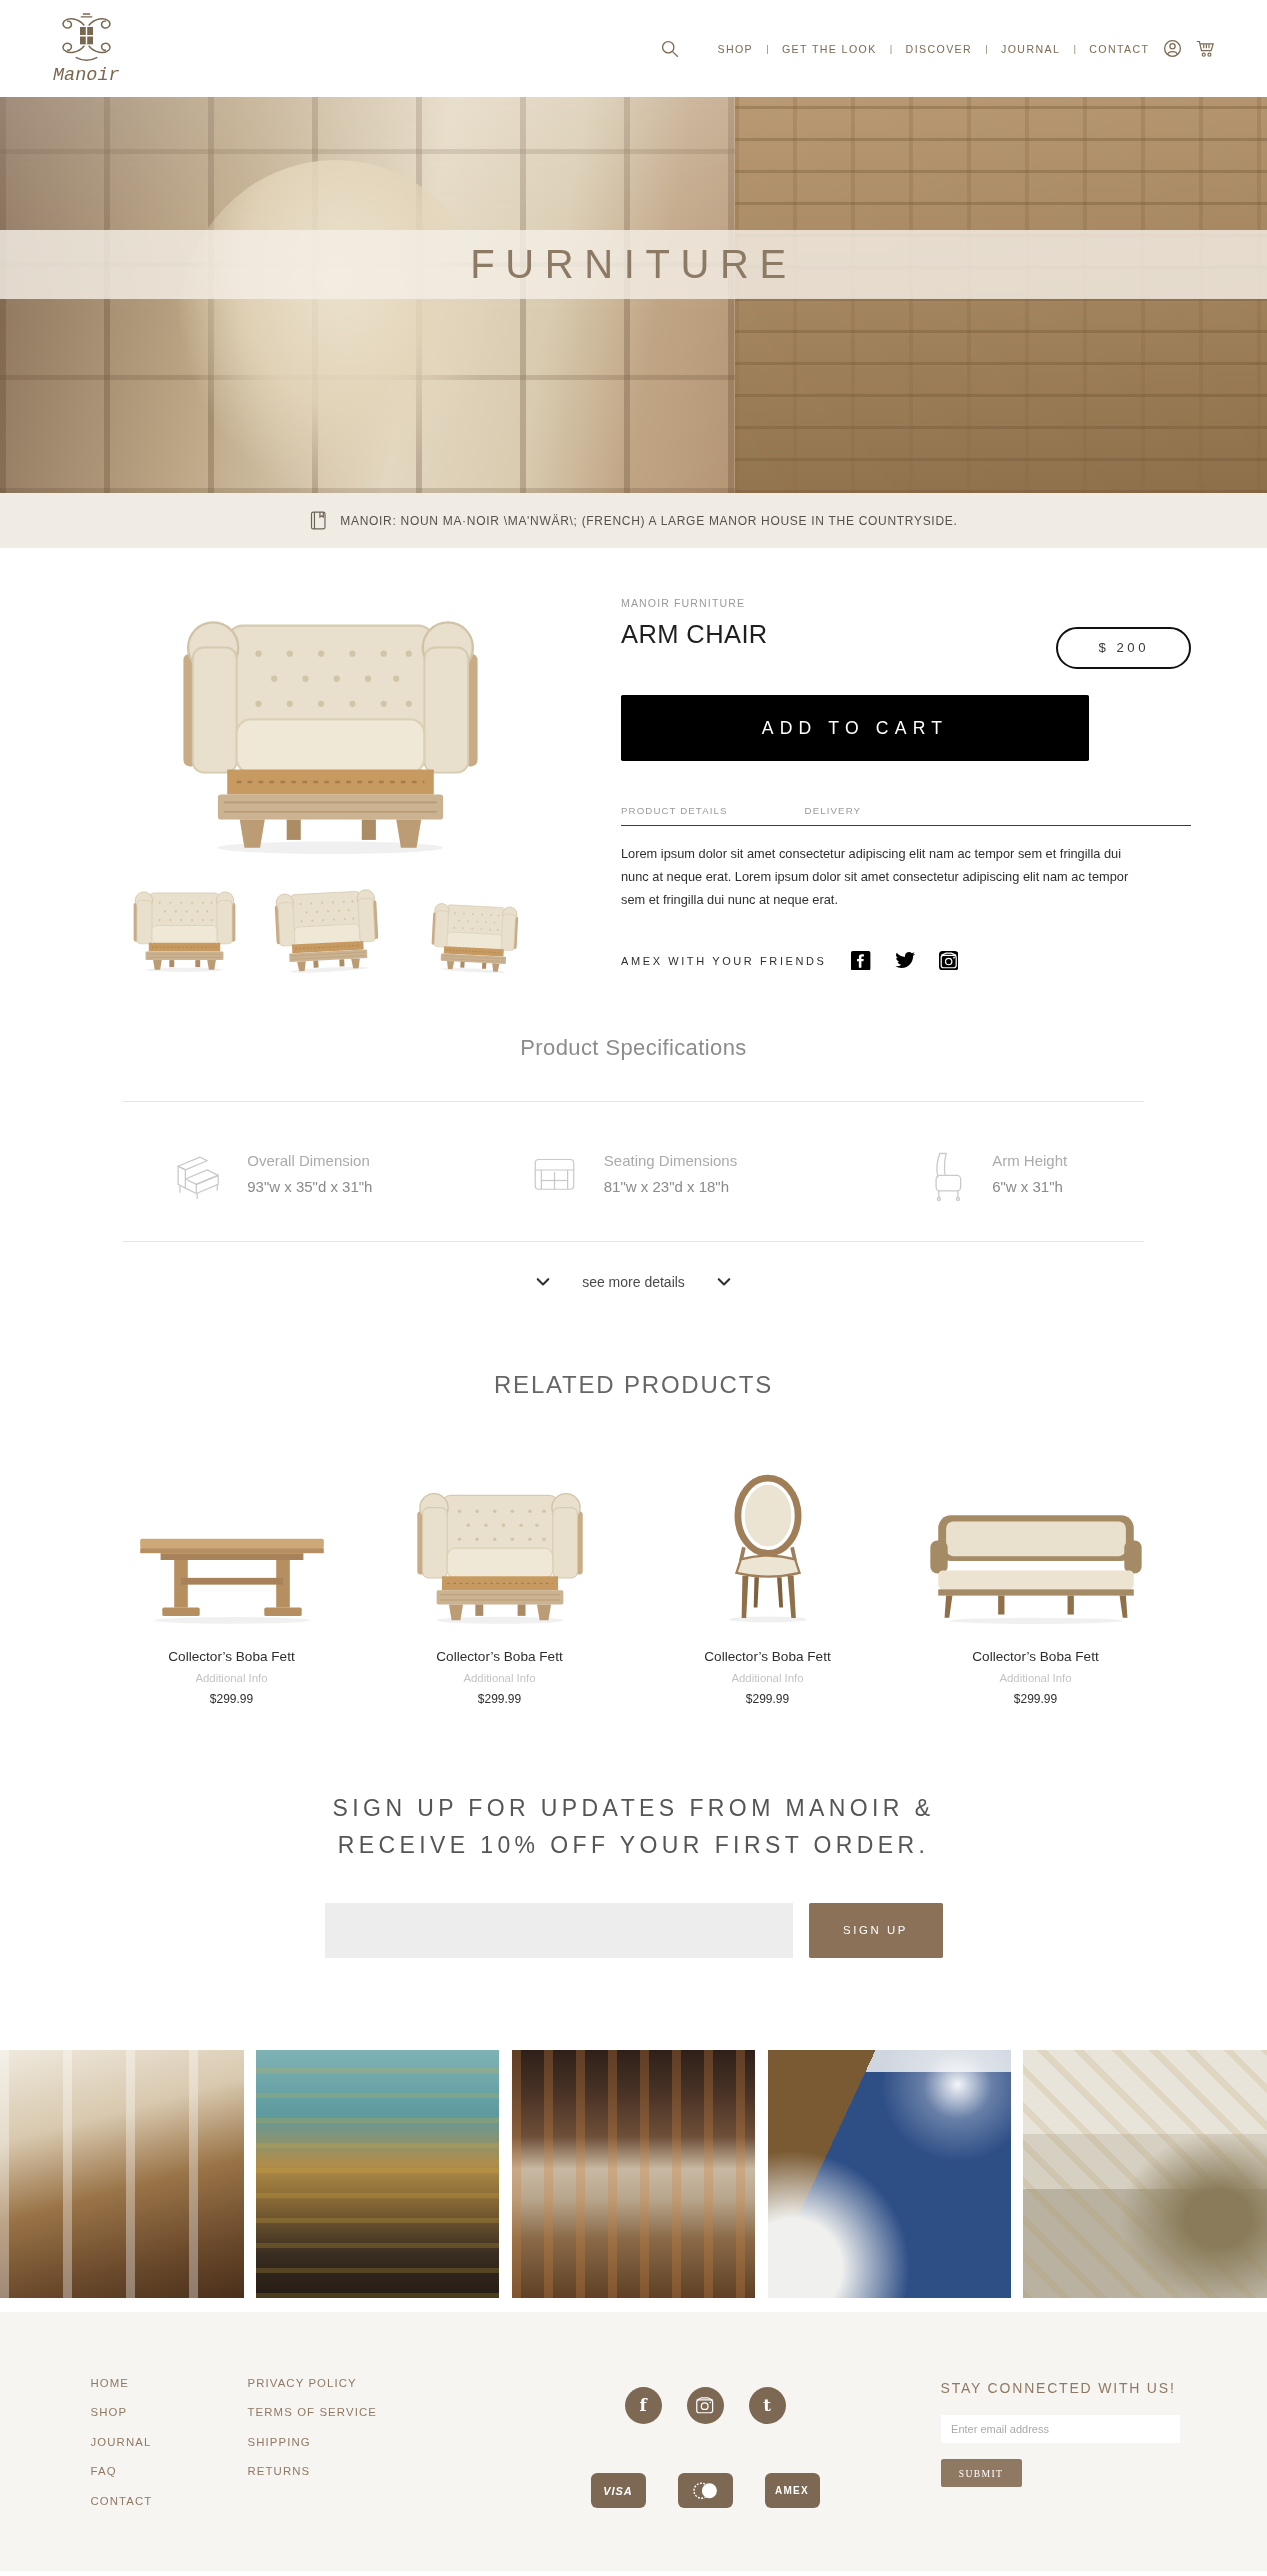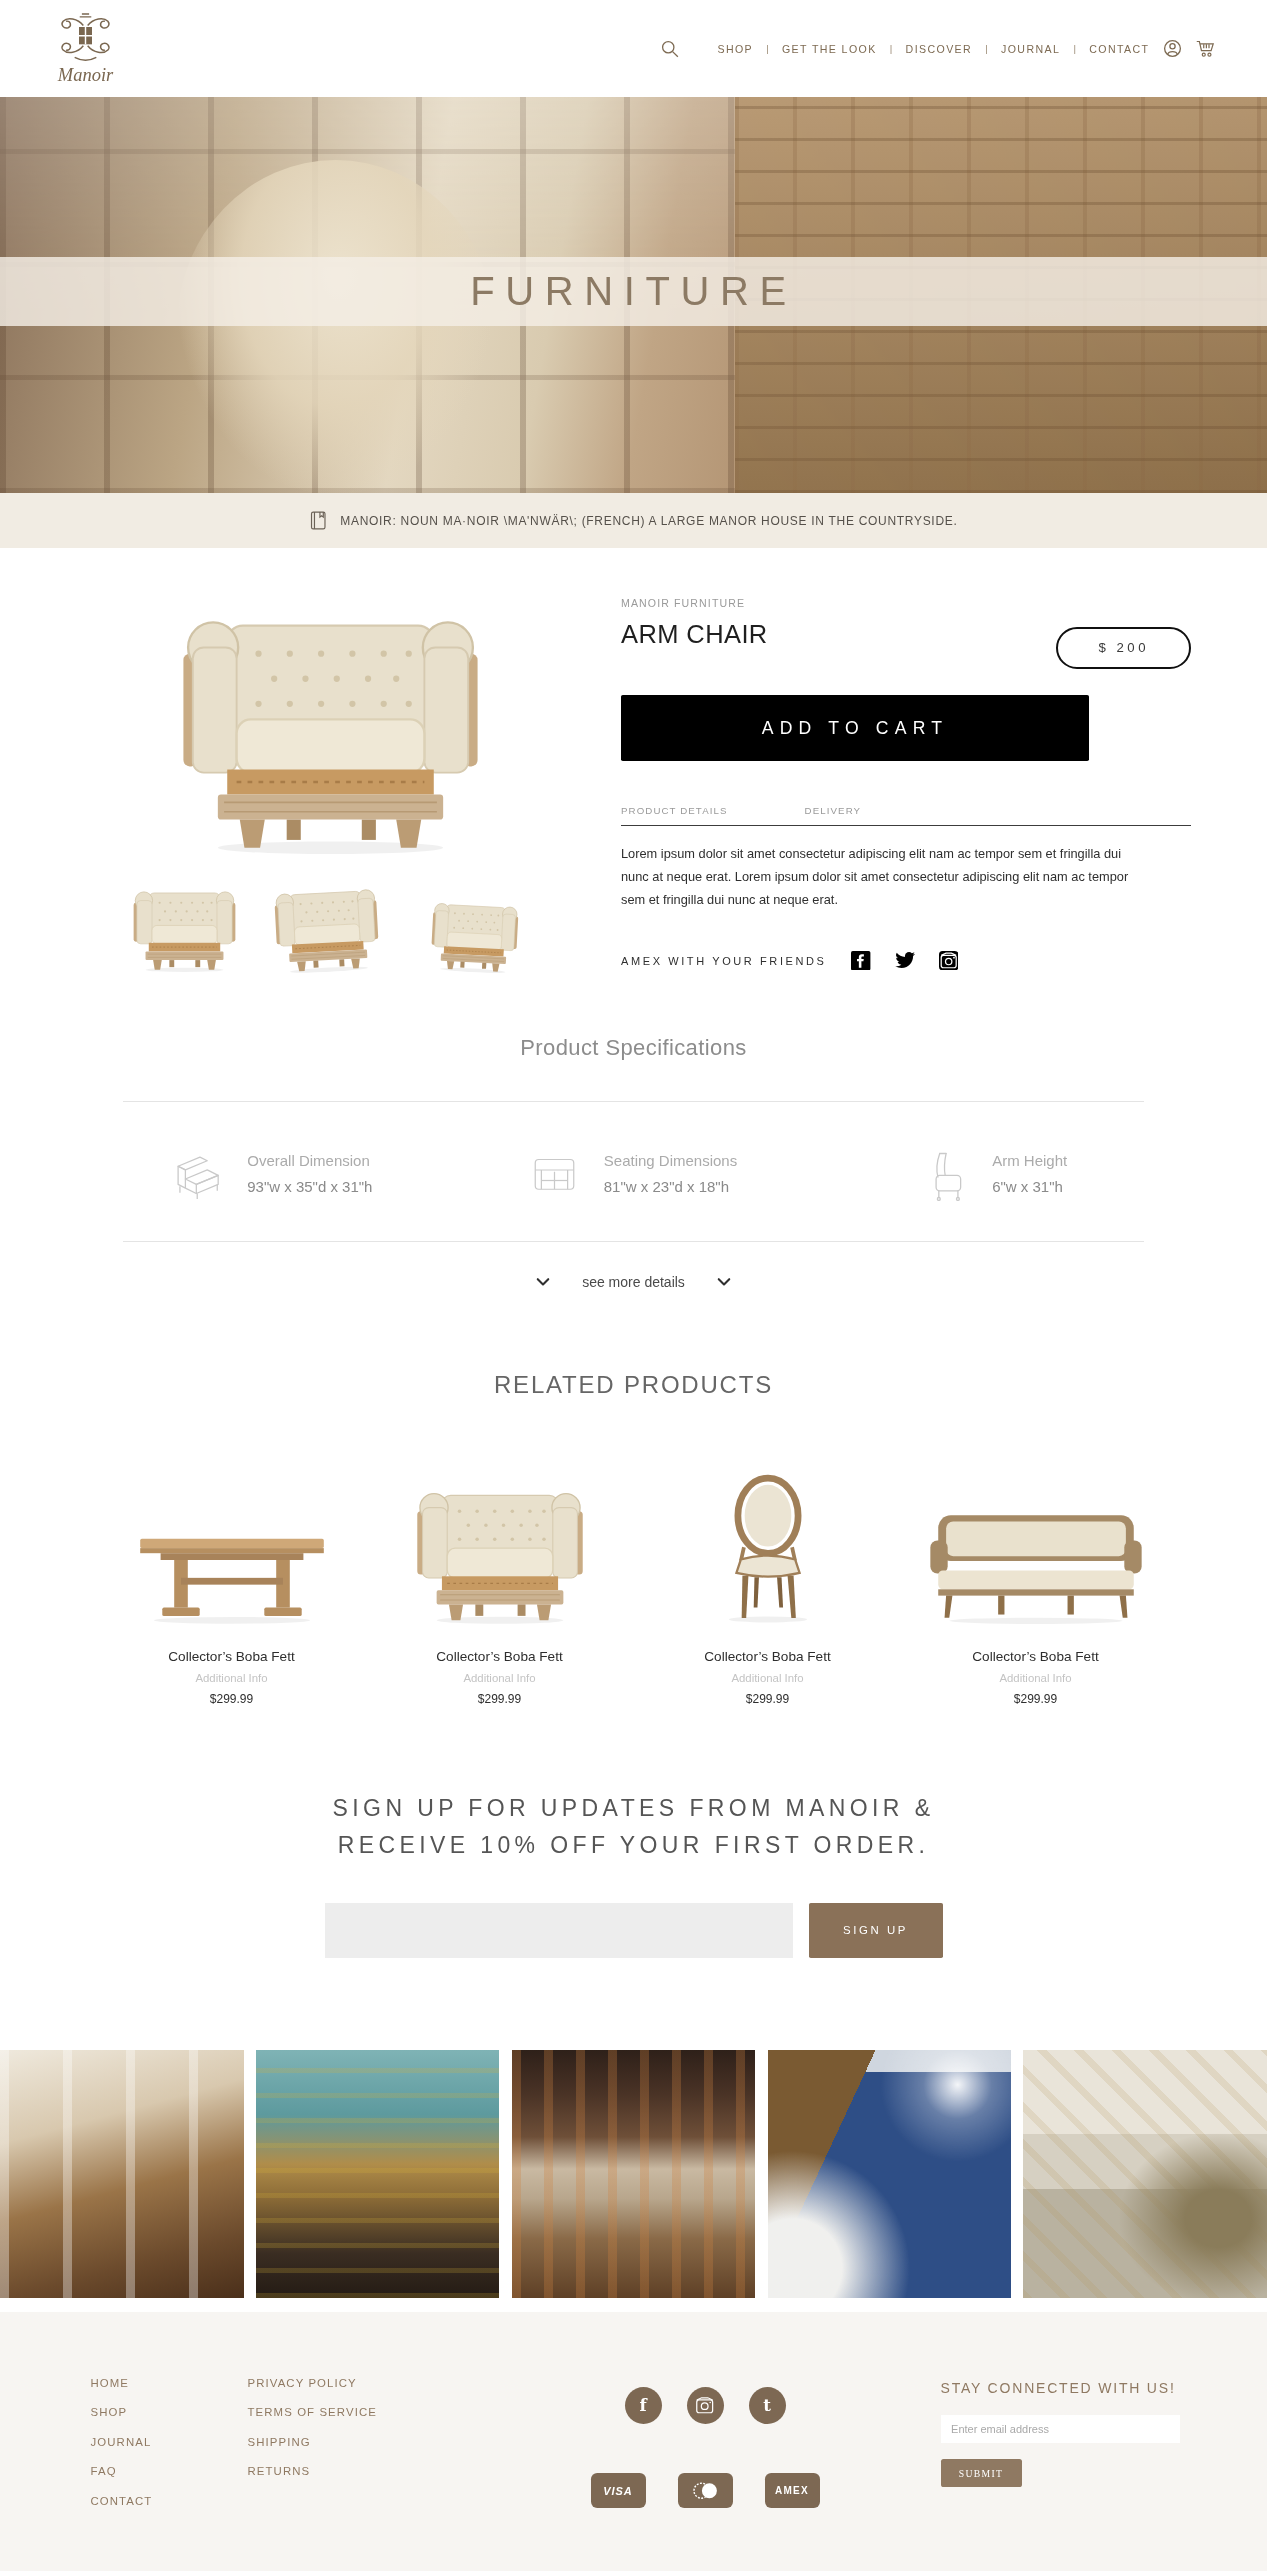--- a/index.html
+++ b/index.html
@@ -2,21 +2,21 @@
 <html style="font-size:14px"><head>
 <meta charset="utf-8">
 <style>
   * { margin:0; padding:0; box-sizing:border-box; }
   html { background:#fff; }
   body { width:1267px; margin:0 auto; font-family:"Liberation Sans", sans-serif; color:#333; background:#fff; }
 
   
   .site-header { height:97px; display:flex; align-items:center; justify-content:space-between; padding:0 51px 0 53px; background:#fff; }
   .logo { display:flex; flex-direction:column; align-items:center; cursor:pointer; }
-  .logo-script { font-family:Liberation Serif, serif; font-style:italic; font-size:18.5px; color:#7a6750; margin-top:-3.5px; }
+  .logo-script { font-family:Liberation Mono, monospace; font-style:italic; font-size:18.5px; color:#7a6750; margin-top:-3.5px; }
   .main-nav { display:flex; align-items:center; }
   .nav-search { margin-right:37px; display:flex; }
   .nav-item { font-size:10.6px; letter-spacing:1.4px; color:#7d6a52; cursor:pointer; }
   .nav-sep { color:#9c8c76; margin:0 13.2px; font-size:9.7px; }
   .nav-iconbtn { margin-left:12.3px; display:flex; cursor:pointer; }
 
   
   .hero { position:relative; height:396px; overflow:hidden;
     background:linear-gradient(100deg,#8a715a 0%,#bba584 18%,#e3d7c0 34%,#d9cbb0 44%,#c0a585 52%,#b29372 62%,#9c7f5e 78%,#8a6d4c 92%,#7c5f40 100%);
   }
@@ -27,21 +27,21 @@
       repeating-linear-gradient(0deg, rgba(80,55,35,.28) 0 5.3px, rgba(255,255,255,0) 5.3px 113px);
     opacity:.65; }
   .hero-chair-glow { position:absolute; left:14%; top:16%; width:317px; height:334px; border-radius:50%;
     background:radial-gradient(ellipse at 50% 35%, #f0e7d3 0%, #e4d6bb 42%, rgba(228,214,187,0) 72%); opacity:.85; }
   .hero-right { position:absolute; inset:0 0 0 58%;
     background:
       repeating-linear-gradient(0deg, rgba(110,80,50,.35) 0 3.5px, rgba(255,255,255,0) 3.5px 32px),
       repeating-linear-gradient(90deg, rgba(140,105,70,.30) 0 4.4px, rgba(255,255,255,0) 4.4px 58px),
       linear-gradient(180deg,#b99a74,#8f714b);
     opacity:.9; }
-  .hero-band { position:absolute; left:0; right:0; top:160px; height:69px; background:rgba(244,238,229,.82);
+  .hero-band { position:absolute; left:0; right:0; top:133px; height:69px; background:rgba(244,238,229,.82);
     display:flex; align-items:center; justify-content:center; }
   .hero-title { font-size:40px; letter-spacing:10.6px; color:#8c7a64; font-weight:400; }
 
   
   .definition-bar { height:55px; background:#f1ece3; display:flex; align-items:center; justify-content:center; gap:12.3px; }
   .definition-text { font-size:12px; letter-spacing:0.7px; color:#55504a; }
 
   
   .product { display:flex; margin:37px 0 0 123px; }
   .gallery { width:414px; }

